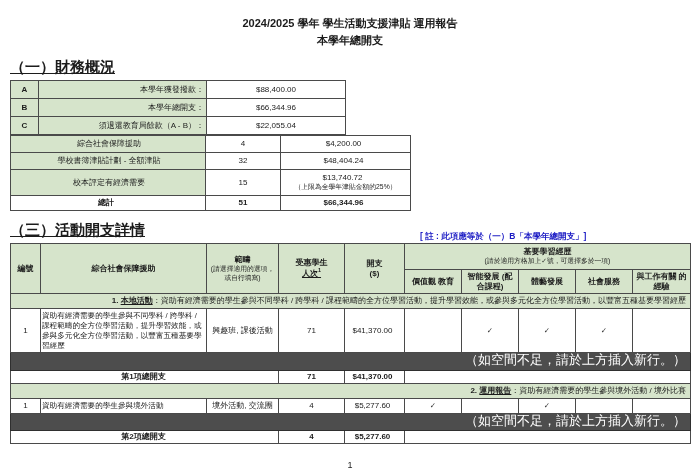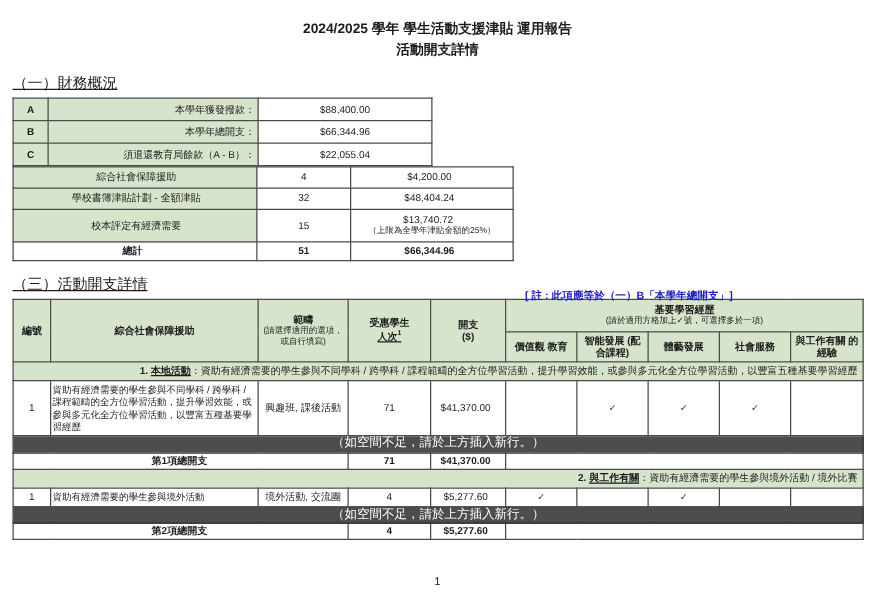--- a/index.html
+++ b/index.html
@@ -4,21 +4,21 @@
 <style>
   * { box-sizing: border-box; }
   html,body { margin:0; padding:0; background:#fff; }
   .page {
     width:700px; height:476px; position:relative; overflow:hidden;
     background:#fff; color:#1c1c1c;
     font-family:"Liberation Sans", sans-serif;
     --green:#d6e4cb; --dark:#4d4d4d; --blue:#1b1bc4;
   }
   .doc-title { padding-top:15px; text-align:center; font-weight:bold; font-size:11px; line-height:1.5; }
-  .sec-heading { margin:10px 0 3px 10px; font-size:12px; font-weight:normal; text-decoration:underline; }
+  .sec-heading { margin:10px 0 3px 10px; font-size:15px; font-weight:bold; text-decoration:underline; }
   table { border-collapse:collapse; table-layout:fixed; margin-left:10px; border:1.5px solid #2f2f2f; }
   td, th { border:1px solid #4a4a4a; font-size:8px; line-height:1.25; padding:1px 2px; vertical-align:middle; font-weight:normal; text-align:center; }
   .green { background:var(--green); }
   .bold { font-weight:bold; }
   .right { text-align:center; padding-right:6px; }
   .u { text-decoration:underline; }
   sup { font-size:5.5px; }
   
   .t1 { width:335px; }
   .t1 td { height:18px; }
@@ -27,34 +27,34 @@
   .t2 { width:400px; }
   .t2 .hdr td { height:15px; font-weight:bold; }
   .t2 .cat { padding-left:4px; }
   .amt-note { display:block; font-size:6.8px; }
   .note-blue { position:absolute; left:420px; top:231px; color:var(--blue); font-weight:bold; font-size:8.5px; white-space:nowrap; }
   
   .t3 { width:680px; }
   .t3 th { background:var(--green); font-weight:bold; }
   .t3 .band td { background:var(--green); text-align:right; padding:2px 4px; height:14px; }
   .t3 .desc { text-align:left; padding:2px 1px; font-size:7.6px; line-height:1.3; }
-  .t3 .dark td { background:var(--dark); color:#fff; text-align:center; font-size:10px; height:10px; padding:0 4px; border-color:#2f2f2f; }
+  .t3 .dark td { background:var(--dark); color:#fff; text-align:right; font-size:13px; height:10px; padding:0 4px; border-color:#2f2f2f;font-family:Liberation Mono, monospace; }
   .t3 .subtotal td { height:13px; }
   .t3 .check { font-size:7.5px; color:#333; }
   .hdr-sub { font-weight:normal; font-size:6.8px; display:block; line-height:1.2; }
   .footer-page { position:absolute; left:0; right:0; bottom:6px; text-align:center; font-size:9px; }
 </style>
 </head>
 <body>
 
 <div class="page" style="--green: #d6e4cb; --dark: #4d4d4d; --blue: #1b1bc4;">
 
   <div class="doc-title">
     <div>2024/2025 學年 學生活動支援津貼 運用報告</div>
-    <div>活動開支詳情</div>
+    <div>本學年總開支</div>
   </div>
 
   <div class="sec-heading">（一）財務概況</div>
   <table class="t1">
     <colgroup>
         <col style="width:28px">
         <col style="width:168px">
         <col style="width:139px">
       </colgroup>
     <tbody>
@@ -160,21 +160,21 @@
       <td colspan="10">（如空間不足，請於上方插入新行。）</td>
     </tr>
     <tr class="subtotal">
       <td colspan="3" class="right bold" style="padding-right:4px">第1項總開支</td>
       <td class="bold">71</td>
       <td class="right bold">$41,370.00</td>
       <td colspan="5"></td>
     </tr>
 
     <tr class="band">
-      <td colspan="10"><span class="bold">2. </span><span class="bold u">與工作有關</span><span>：資助有經濟需要的學生參與境外活動 / 境外比賽</span></td>
+      <td colspan="10"><span class="bold">2. </span><span class="bold u">運用報告</span><span>：資助有經濟需要的學生參與境外活動 / 境外比賽</span></td>
     </tr>
     <tr style="height:15px">
       <td>1</td>
       <td class="desc">資助有經濟需要的學生參與境外活動</td>
       <td>境外活動, 交流團</td>
       <td>4</td>
       <td class="right">$5,277.60</td>
       <td class="check">✓</td>
       <td class="check"></td>
       <td class="check">✓</td>

